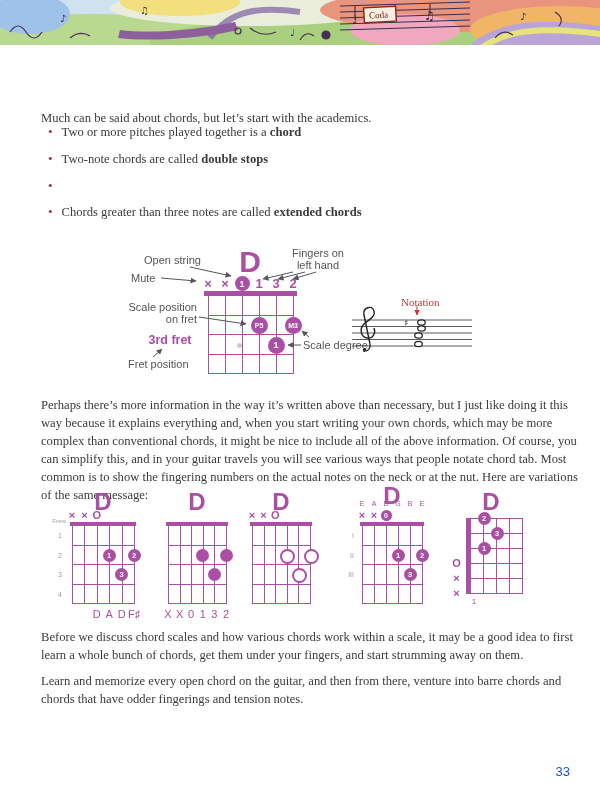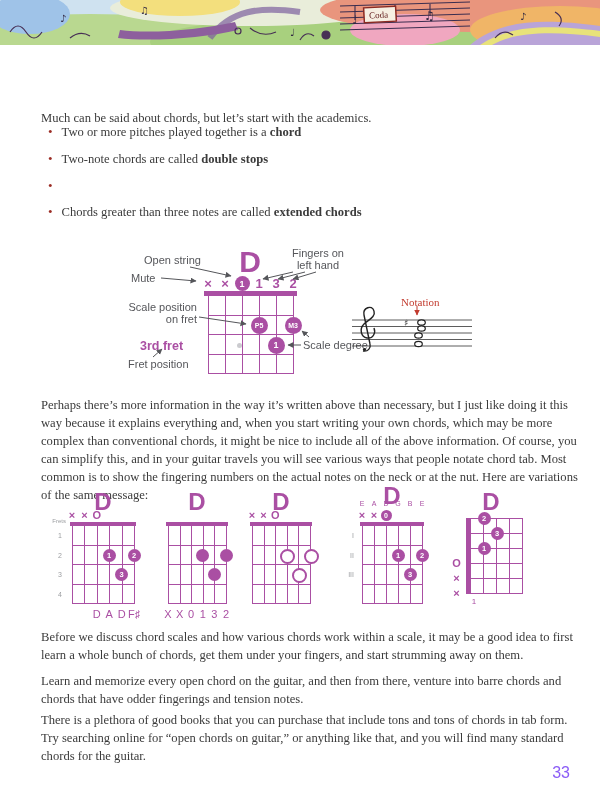--- a/index.html
+++ b/index.html
@@ -50,21 +50,21 @@
      color:var(--soft-gray);text-align:right;}
   .botrow{position:absolute;display:flex;font-family:"Liberation Sans",sans-serif;
      font-size:11px;color:var(--purple);}
   .botrow i{flex:1;text-align:center;font-style:normal;}
   .strnames{position:absolute;display:flex;font-family:"Liberation Sans",sans-serif;
      font-size:7px;color:var(--purple);letter-spacing:0;}
   .strnames i{flex:1;text-align:center;font-style:normal;}
   .minidot{width:11px;height:11px;border-radius:50%;background:var(--purple);color:#fff;
      display:inline-flex;align-items:center;justify-content:center;font-size:7px;font-weight:bold;}
   .pagenum{position:absolute;right:30px;top:764px;font-family:"Liberation Sans",sans-serif;
-     font-size:16px;color:#8b5cf6;}
+     font-size:13px;color:#1d4ed8;}
 </style>
 </head>
 <body>
 
 <div class="page">
 
   <div class="hdr">
     <svg width="600" height="45" viewBox="0 0 600 45">
       <rect x="0" y="0" width="600" height="45" fill="#cfe2f0"></rect>
       <ellipse cx="90" cy="40" rx="160" ry="26" fill="#b9d890"></ellipse>
@@ -177,21 +177,21 @@
 
     <div class="dot" style="left:250.5px;top:71.5px;width:17px;height:17px;font-size:7px;">P5</div>
     <div class="dot" style="left:284.5px;top:71.5px;width:17px;height:17px;font-size:7px;">M3</div>
     <div class="dot" style="left:267.5px;top:91.5px;width:17px;height:17px;font-size:9px;">1</div>
     <div class="inlay" style="left:237px;top:98px;"></div>
 
     <div class="anno" style="left:130px;top:9px;width:85px;text-align:center;">Open string</div>
     <div class="anno" style="left:131px;top:27px;">Mute</div>
     <div class="anno" style="left:283px;top:2px;width:70px;text-align:center;"><span>Fingers on</span><br><span>left hand</span></div>
     <div class="anno" style="left:108px;top:56px;width:89px;text-align:right;"><span>Scale position</span><br><span>on fret</span></div>
-    <div class="fret3" style="left:140px;top:94px;width:60px;text-align:left;">3rd fret</div>
+    <div class="fret3" style="left:140px;top:88px;width:60px;text-align:center;">3rd fret</div>
     <div class="anno" style="left:128px;top:113px;">Fret position</div>
     <div class="anno" style="left:303px;top:94px;">Scale degree</div>
     <div class="notation" style="left:401px;top:51px;">Notation</div>
 
     <svg class="overlay" width="600" height="140" viewBox="0 0 600 140">
       <defs>
         <marker id="ah" markerWidth="7" markerHeight="7" refX="5.5" refY="3" orient="auto">
           <path d="M0,0 L6,3 L0,6 z" fill="#55565a"></path>
         </marker>
         <marker id="ahr" markerWidth="7" markerHeight="7" refX="5.5" refY="3" orient="auto">
@@ -451,16 +451,15 @@
         </div>
       <div class="mrow vmark" style="left:450px;top:99px;width:13px;height:12px;">
           <i>×</i>
         </div>
       <div class="sideLab" style="left:468px;top:109px;width:12px;text-align:center;font-size:8px;color:var(--purple);">1</div>
     </div>
   </div>
 
   <p class="body-p" style="top:661px">Learn and memorize every open chord on the guitar, and then from there, venture into barre chords and chords that have odder fingerings and tension notes.</p>
   <p class="body-p" style="top:617px">Before we discuss chord scales and how various chords work within a scale, it may be a good idea to first learn a whole bunch of chords, get them under your fingers, and start strumming away on them.</p>
-  <p class="body-p" style="top:700px">There is a plethora of good books that you can purchase that include tons and tons of chords in tab form. Try searching online for “open chords on guitar,” or anything like that, and you will find many standard chords for the guitar.</p>
 
   <div class="pagenum">33</div>
 </div>
 
 </body></html>

